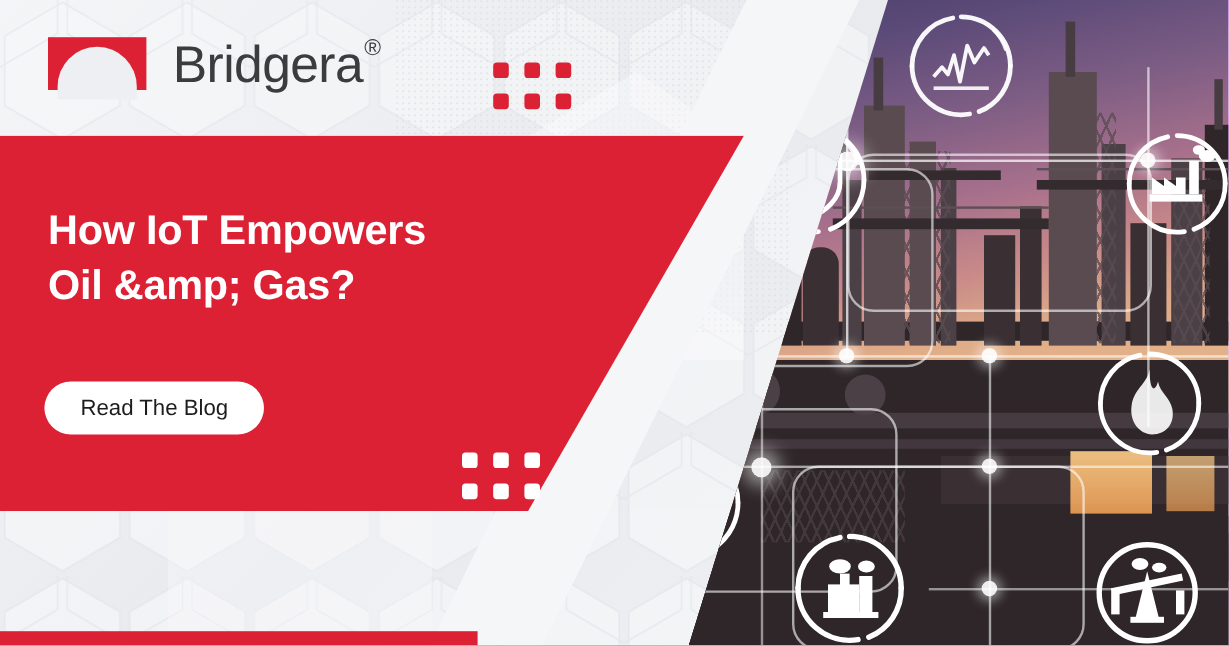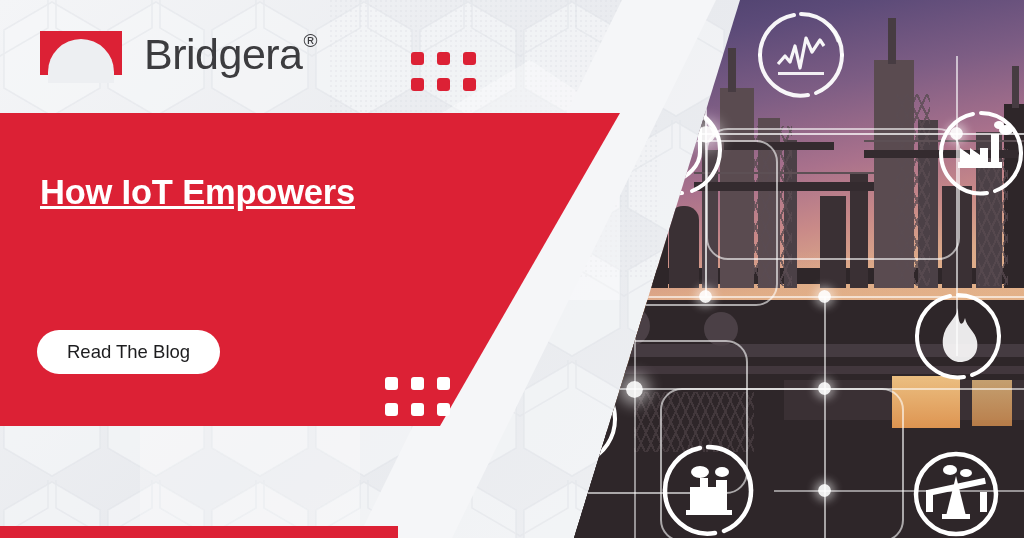--- a/index.html
+++ b/index.html
@@ -91,23 +91,23 @@
   .dots span{width:13px;height:13px;border-radius:3px;display:block;}
   .dots.red span{background:#dc2135;}
   .dots.white span{background:#ffffff;}
   .dots-header{left:411px;top:52px;}
   .dots-red{left:385px;top:377px;}
 
   
   .headline{position:absolute;left:40px;top:170px;width:480px;
     color:#fff;font-size:34.5px;font-weight:bold;line-height:1.33;
     letter-spacing:-.2px;}
-  .headline div{white-space:nowrap;text-decoration:underline;}
-
-  .cta{position:absolute;left:37px;top:330px;
+  .headline div{white-space:nowrap;}
+
+  .cta{position:absolute;left:37px;top:318px;
     background:#fff;color:#1d1d1f;border:none;border-radius:26px;
     padding:0 30px;height:44px;line-height:44px;
     font-size:18.5px;font-family:"Liberation Sans",sans-serif;
     cursor:pointer;white-space:nowrap;}
 
   
   .footer{position:absolute;left:0;top:426px;width:440px;height:112px;}
   .footer-redbar{position:absolute;left:0;top:526px;width:398px;height:12px;background:#dc2135;}
 </style>
 </head>
@@ -364,20 +364,21 @@
         <span></span>
         <span></span>
         <span></span>
         <span></span>
         <span></span>
     </div>
   </div>
 
   <div class="headline">
     <div>How IoT Empowers</div>
+    <div>Oil &amp;amp; Gas?</div>
   </div>
 
   <button class="cta">Read The Blog</button>
 
   <div class="dots white dots-red">
     <span></span>
       <span></span>
       <span></span>
       <span></span>
       <span></span>

